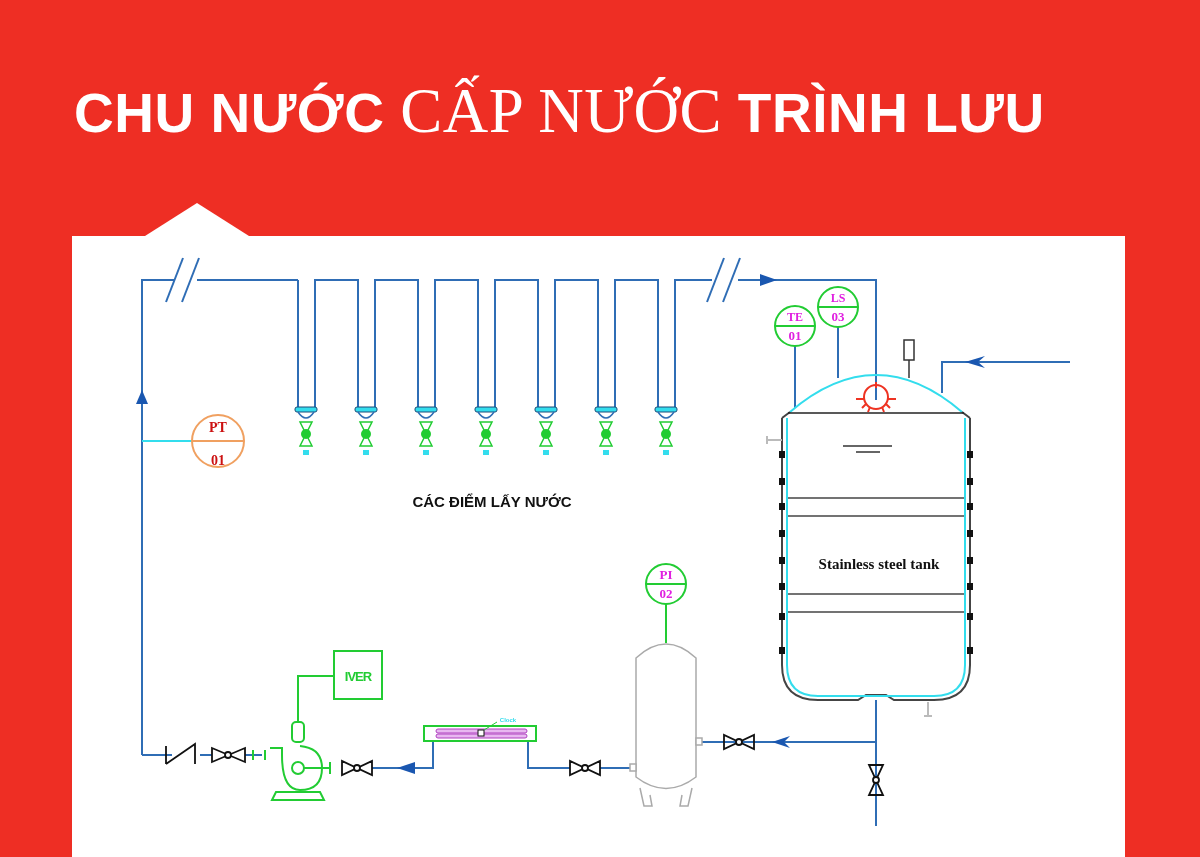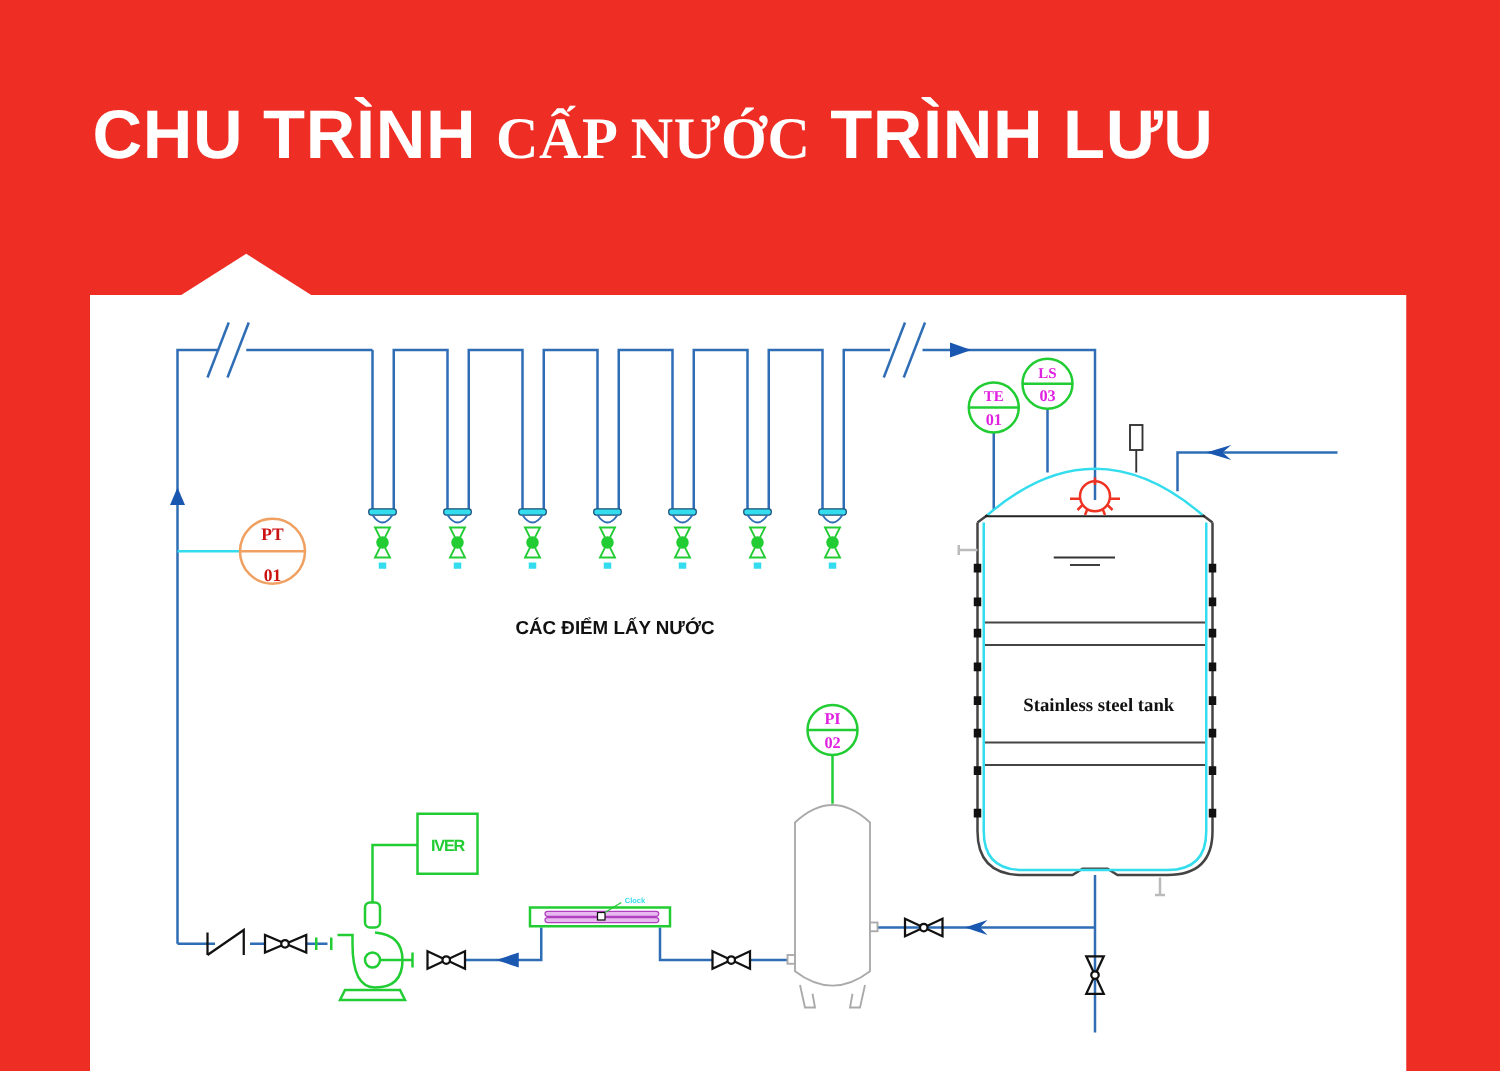--- a/index.html
+++ b/index.html
@@ -1,29 +1,29 @@
 <!DOCTYPE html>
 <html><head>
 <meta charset="utf-8">
 <style>
   html,body{margin:0;padding:0;}
   body{width:1200px;height:857px;background:#ee2e24;position:relative;overflow:hidden;font-family:"Liberation Sans",sans-serif;}
   .title{position:absolute;left:74px;top:80px;color:#fff;font-weight:bold;font-size:55px;letter-spacing:0.5px;white-space:nowrap;line-height:1;}
-  .title .serif{font-family:"Liberation Serif",serif;font-weight:bold;font-size:47px;}
+  .title .serif{font-family:"Liberation Serif",serif;font-weight:normal;font-size:63px;}
   .notch{position:absolute;left:145px;top:203px;width:0;height:0;border-left:52px solid transparent;border-right:52px solid transparent;border-bottom:33px solid #fff;}
   .panel{position:absolute;left:72px;top:236px;width:1053px;height:621px;background:#fff;}
   svg{position:absolute;left:0;top:0;}
   .t-serif{font-family:"Liberation Serif",serif;font-weight:bold;}
   .t-sans{font-family:"Liberation Sans",sans-serif;font-weight:bold;}
 </style>
 </head>
 <body>
 
 <div class="title">
-  <span>CHU TRÌNH </span><span class="serif">CẤP NƯỚC</span><span> TRÌNH LƯU</span>
+  <span>CHU NƯỚC </span><span class="serif">CẤP NƯỚC</span><span> TRÌNH LƯU</span>
 </div>
 
 <div class="notch"></div>
 
 <div class="panel">
 <svg width="1053" height="621" viewBox="72 236 1053 621">
   <g fill="none" stroke="#2f6db5" stroke-width="2">
 
     <path d="M142 755 L142 280 L175 280"></path>
     <path d="M197 280 L298 280"></path>

